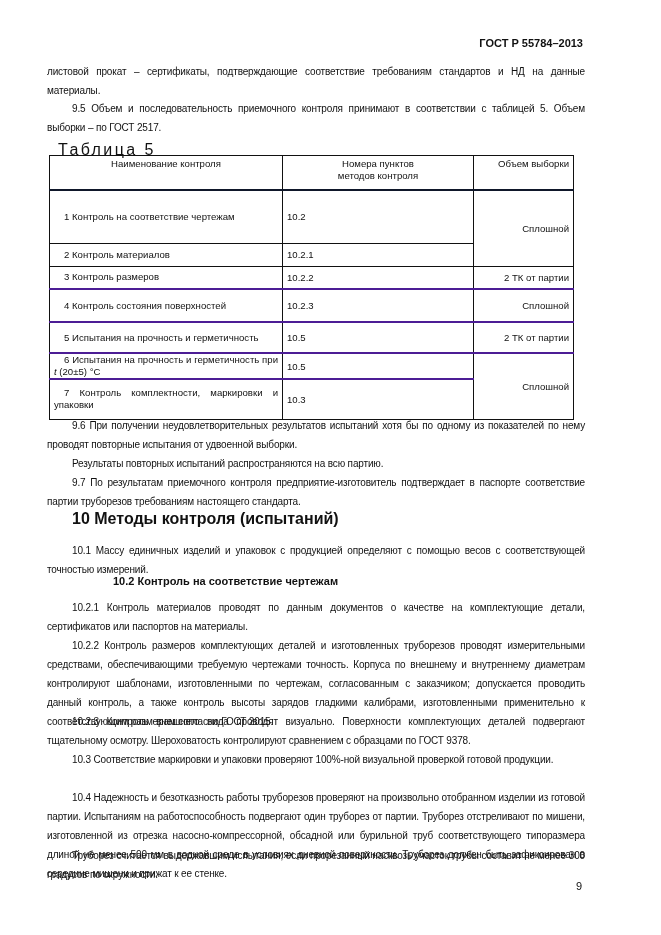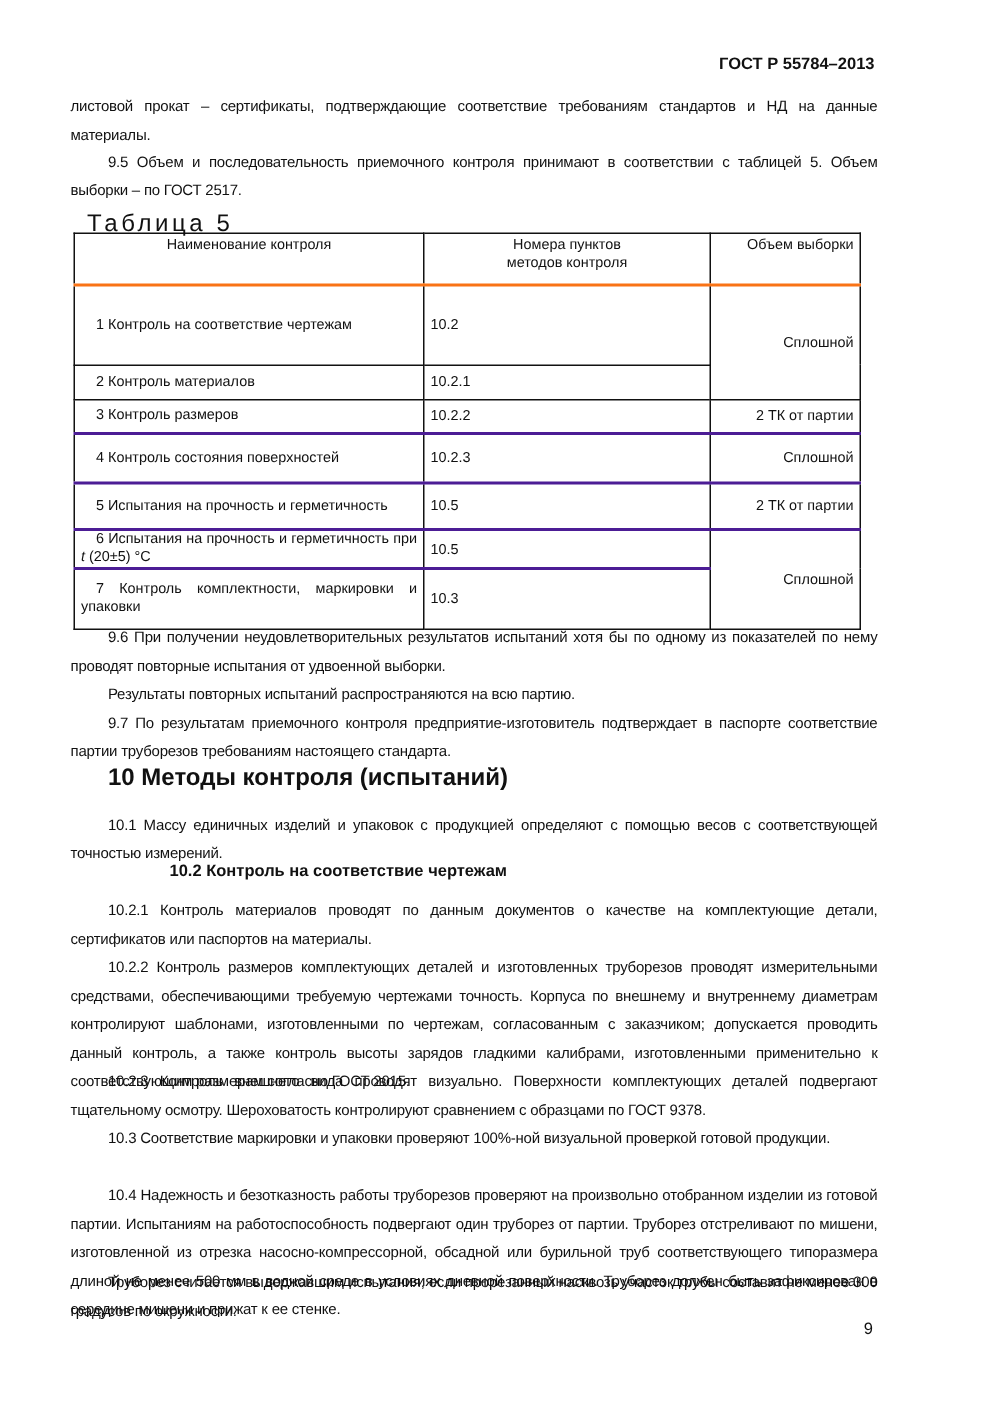--- a/index.html
+++ b/index.html
@@ -7,21 +7,21 @@
            font-family: "Liberation Sans", sans-serif; color: #111; }
     .page-header { position: absolute; right: 78px; top: 37px; font-weight: bold; font-size: 11px; }
     .para { position: absolute; left: 47px; width: 538px; font-size: 10px; line-height: 19px;
             text-align: justify; letter-spacing: -0.15px; }
     .indent { text-indent: 25px; }
     .tbl-caption { position: absolute; left: 31px; top: 141px; font-size: 16px; letter-spacing: 2.4px; margin-left: 27px; }
     table.control { position: absolute; left: 49px; top: 155px; width: 525px; border-collapse: collapse;
                     font-size: 9.6px; }
     table.control td, table.control th { border: 1px solid #111; padding: 0 4px; font-weight: normal; }
     table.control th { vertical-align: top; padding-top: 2px; height: 31px; line-height: 12px; }
-    table.control thead tr { border-bottom: 2px solid #f97316; }
+    table.control thead tr { border-bottom: 2px solid #0f172a; }
     table.control tr.thick { border-top: 2px solid #4c1d95; }
     .c-name { width: 224px; }
     .c-num { width: 182px; }
     .c-vol { text-align: right; }
     td.name { text-align: justify; line-height: 12px; }
     td.name .in { display: inline-block; width: 10px; }
     .section-title { position: absolute; left: 72px; top: 510px; font-weight: bold; font-size: 16px; }
     .sub-title { position: absolute; left: 72px; top: 575px; font-weight: bold; font-size: 11px; margin-left: 41px; }
     .page-number { position: absolute; right: 79px; top: 880px; font-size: 11px; }
   </style>

